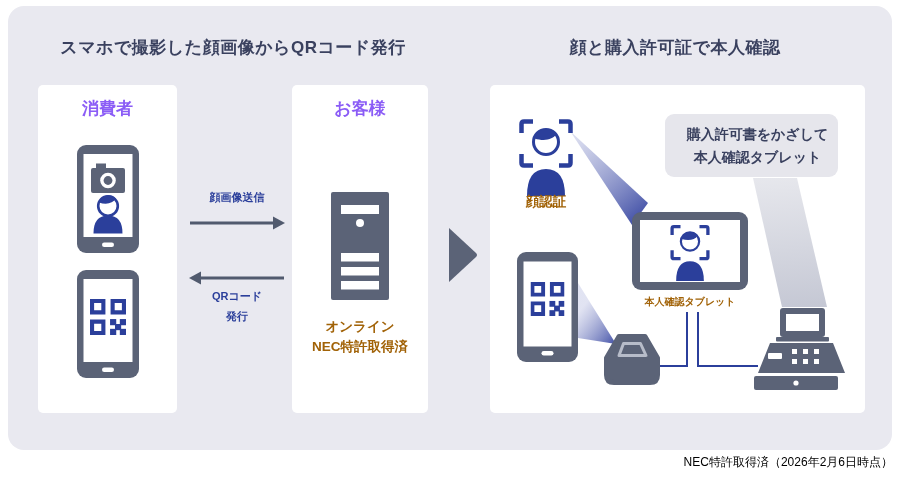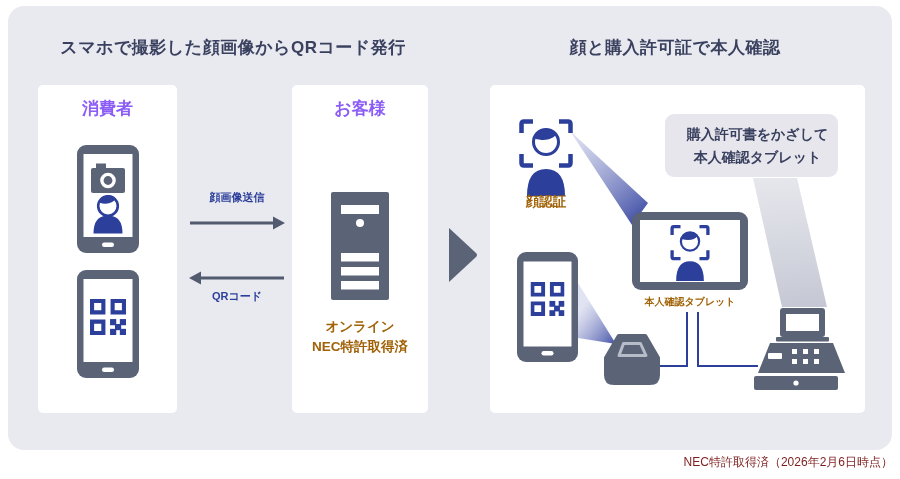--- a/index.html
+++ b/index.html
@@ -20,21 +20,21 @@
   .abs { position:absolute; }
   .flow-label { position:absolute; width:118px; left:178px; text-align:center;
                 font-size:11px; font-weight:700; color:#2b3f9b; }
   .small-label { position:absolute; text-align:center; font-size:13.5px;
                  font-weight:700; color:#a16207; }
   .bubble { position:absolute; left:175px; top:29px; width:173px; height:63px;
             background:#e6e6ec; border-radius:9px; display:flex; flex-direction:column;
             justify-content:center; align-items:center; gap:3px; }
   .bubble div { font-size:14px; font-weight:700; color:#3a415f; line-height:1.45;margin-left:12px; }
   .footer-note { position:absolute; left:0; top:454px; width:893px; text-align:right;
-                 font-size:12px; font-weight:500; color:#7f1d1d; }
+                 font-size:12px; font-weight:500; color:#000000; }
 </style>
 </head>
 <body>
 
 <svg width="0" height="0" style="position:absolute" aria-hidden="true">
   <defs>
     <symbol id="sym-face-auth" viewBox="0 0 60 78">
       <g fill="none" stroke="#2b3f9b" stroke-width="4.5">
         <path d="M17,3.5 H8 Q5.5,3.5 5.5,6 V15"></path>
         <path d="M43,3.5 H52 Q54.5,3.5 54.5,6 V15"></path>
@@ -91,20 +91,21 @@
   <div class="flow-label" style="top:190px">顔画像送信</div>
   <svg class="abs" style="left:190px;top:216px" width="95" height="14">
     <line x1="0" y1="7" x2="84" y2="7" stroke="#515a6e" stroke-width="3"></line>
     <polygon points="83,0.5 95,7 83,13.5" fill="#515a6e"></polygon>
   </svg>
   <svg class="abs" style="left:189px;top:271px" width="95" height="14">
     <line x1="95" y1="7" x2="11" y2="7" stroke="#515a6e" stroke-width="3"></line>
     <polygon points="12,0.5 0,7 12,13.5" fill="#515a6e"></polygon>
   </svg>
   <div class="flow-label" style="top:289px">QRコード</div>
+  <div class="flow-label" style="top:309px">発行</div>
 
   <div class="panel panel-customer">
     <div class="panel-title">お客様</div>
     <svg class="abs" style="left:39px;top:107px" width="58" height="108" viewBox="0 0 58 108">
       <rect width="58" height="108" rx="2" fill="#5b6377"></rect>
       <rect x="10" y="13" width="38" height="9" fill="#ffffff"></rect>
       <circle cx="29" cy="31" r="4" fill="#ffffff"></circle>
       <rect x="10" y="61" width="38" height="8.5" fill="#ffffff"></rect>
       <rect x="10" y="75" width="38" height="8.5" fill="#ffffff"></rect>
       <rect x="10" y="89" width="38" height="8.5" fill="#ffffff"></rect>

